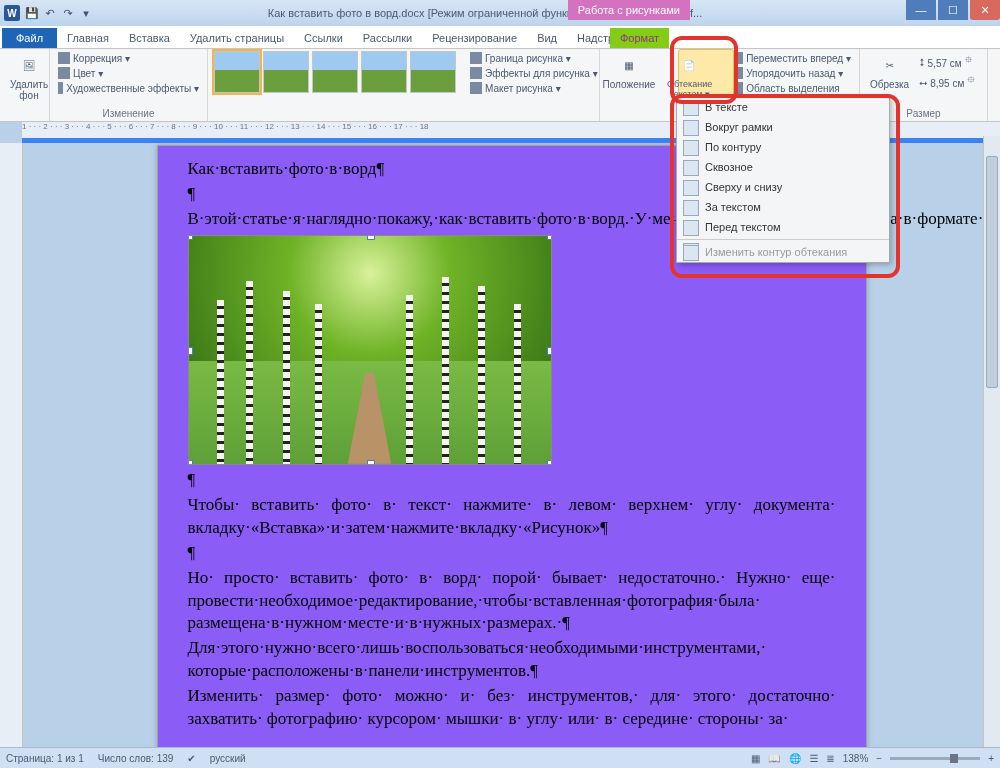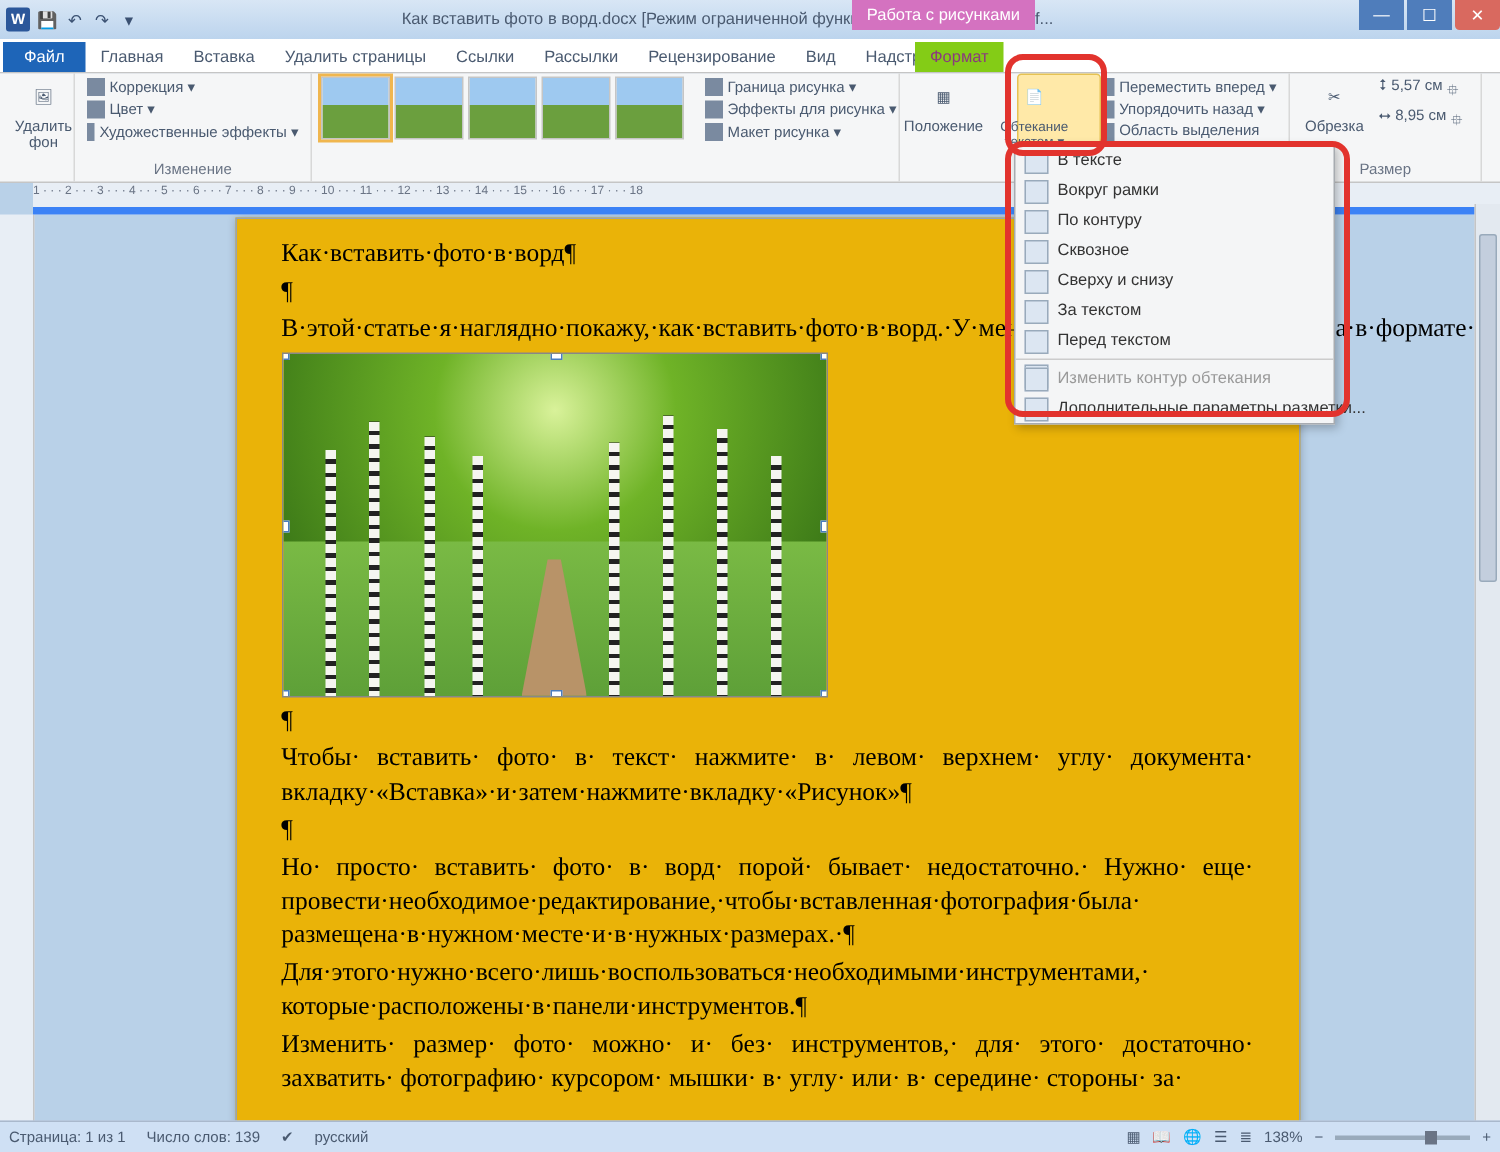--- a/index.html
+++ b/index.html
@@ -19,36 +19,36 @@
 .tab{padding:4px 10px;color:#4a5a70;cursor:pointer;font-size:11px}
 .tab.active{background:#84cc16}
 .tab.context{color:#8b3a7d;position:absolute;left:610px}
 .ribbon{height:72px;background:#f5f6f7;border-bottom:1px solid #c5c5c5;display:flex;position:relative}
 .group{border-right:1px solid #d8d8d8;padding:2px 6px 0 6px;display:flex;flex-direction:column;height:100%;box-sizing:border-box}
 .group-label{text-align:center;color:#6a7485;font-size:10px;margin-top:auto;padding-bottom:2px}
 .group-body{flex:1;display:flex;align-items:flex-start;gap:4px}
 .big-btn{display:flex;flex-direction:column;align-items:center;justify-content:center;padding:2px 4px;cursor:pointer;text-align:center;font-size:10px;color:#4a5a70;min-width:38px}
 .big-btn .ico{width:24px;height:24px;margin-bottom:2px;display:flex;align-items:center;justify-content:center}
 .small-row{display:flex;flex-direction:column;gap:1px;font-size:10px;color:#4a5a70}
-.small-row div{cursor:pointer;white-space:nowrap;padding:1px 2px;display:flex;align-items:flex-start;gap:3px}
+.small-row div{cursor:pointer;white-space:nowrap;padding:1px 2px;display:flex;align-items:flex-end;gap:3px}
 .styles-gallery{display:flex;gap:3px;align-items:center}
 .thumb{width:44px;height:40px;border:1px solid #c5c5c5;background:linear-gradient(#9ec9f0 45%,#6b9f3e 45%);cursor:pointer}
 .thumb.sel{outline:2px solid #f0b64e}
 .wrap-highlight{position:absolute;left:678px;top:0;width:54px;height:56px;background:#ffe9a8;border:1px solid #e6c252;border-radius:3px}
 .red-box{position:absolute;border:4px solid #e2332d;border-radius:12px;pointer-events:none;z-index:50}
 .dropdown{position:absolute;left:676px;top:96px;width:212px;background:#f4f5f6;border:1px solid #a7abb0;box-shadow:2px 2px 6px rgba(0,0,0,0.25);z-index:40;font-size:11px}
 .dropdown div{padding:4px 8px 4px 28px;cursor:pointer;color:#333;position:relative;white-space:nowrap}
 .dropdown div::before{content:"";position:absolute;left:6px;top:3px;width:14px;height:14px;background:#dce6f2;border:1px solid #9ab;}
 .dropdown .sep{border-top:1px solid #ccc;margin:2px 0;padding:0;height:0}
 .dropdown .disabled{color:#9a9a9a}
 .ruler-h{height:16px;background:#e8eef5;border-bottom:5px solid #3b82f6;margin-left:22px;position:relative;font-size:8px;color:#6a7485}
 .doc-wrap{display:flex;height:620px;background:#b9d1e8}
 .ruler-v{width:22px;background:#e8eef5;border-right:1px solid #c5c5c5}
 .page-area{flex:1;overflow:hidden;display:flex;justify-content:center;padding-top:2px}
-.page{width:710px;background:#eab308;border:1px solid #9aa3ad;box-shadow:0 0 6px rgba(0,0,0,0.25);padding:12px 30px 0 30px;box-sizing:border-box;font-family:"Times New Roman",serif;font-size:17px;color:#000;line-height:1.35;position:relative}
+.page{width:710px;background:#8b5cf6;border:1px solid #9aa3ad;box-shadow:0 0 6px rgba(0,0,0,0.25);padding:12px 30px 0 30px;box-sizing:border-box;font-family:"Times New Roman",serif;font-size:17px;color:#000;line-height:1.35;position:relative}
 .page p{margin:0 0 2px 0}
 .page .just{text-align:justify}
 .img-box{width:362px;height:228px;border:1px solid #888;margin:4px 0;position:relative;overflow:hidden}
 .forest-sky{position:absolute;inset:0;background:linear-gradient(#c6e89a 0%,#8fce4e 20%,#5ea038 100%)}
 .path{position:absolute;bottom:0;left:44%;width:12%;height:40%;background:#b89368;clip-path:polygon(40% 0,60% 0,100% 100%,0 100%)}
 .trunk{position:absolute;bottom:0;width:7px;background:repeating-linear-gradient(#f5f5f0 0 6px,#222 6px 9px)}
 .canopy{position:absolute;top:0;left:0;right:0;height:55%;background:radial-gradient(circle at 50% 30%,#d9f29a 0%,#6fb327 40%,#3d7a18 100%)}
 .handle{position:absolute;width:6px;height:6px;background:#fff;border:1px solid #4a7dbf}
 .statusbar{position:absolute;bottom:0;left:0;right:0;height:20px;background:#cfe0f4;border-top:1px solid #a9b8cc;display:flex;align-items:center;font-size:10px;color:#4a5a70;padding:0 6px;gap:14px}
 .statusbar .right{margin-left:auto;display:flex;align-items:center;gap:8px}
@@ -232,21 +232,20 @@
 <div class="dropdown">
   <div>В тексте</div>
   <div>Вокруг рамки</div>
   <div>По контуру</div>
   <div>Сквозное</div>
   <div>Сверху и снизу</div>
   <div>За текстом</div>
   <div>Перед текстом</div>
   <div class="sep"></div>
   <div class="disabled">Изменить контур обтекания</div>
-  <div>Дополнительные параметры разметки...</div>
 </div>
 
 <div class="red-box" style="left:670px;top:36px;width:60px;height:60px"></div>
 <div class="red-box" style="left:670px;top:94px;width:222px;height:176px"></div>
 
 <div class="scrollbar-v">
   <div class="sb-thumb"></div>
 </div>
 
 <div class="statusbar">

